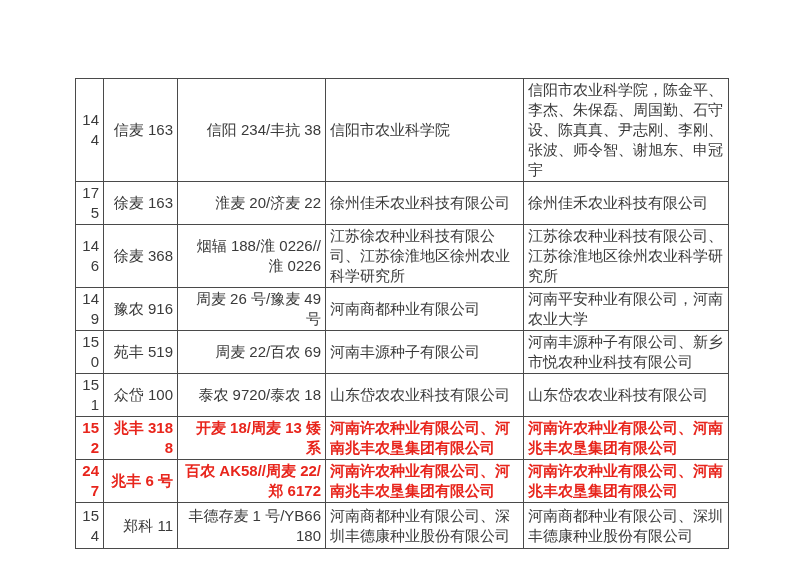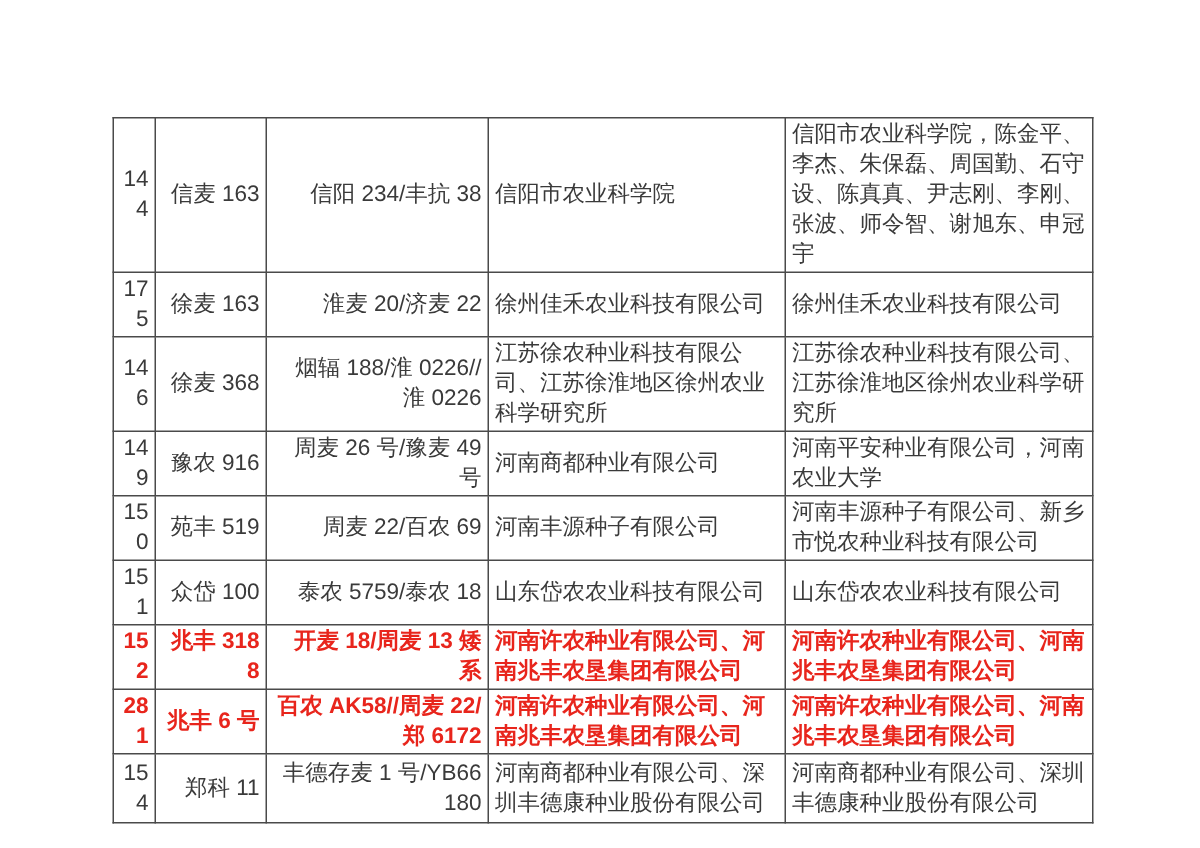--- a/index.html
+++ b/index.html
@@ -100,35 +100,35 @@
           <td class="c-no">150</td>
           <td class="c-name">苑丰 519</td>
           <td class="c-pedigree">周麦 22/百农 69</td>
           <td class="c-breeder">河南丰源种子有限公司</td>
           <td class="c-applicant">河南丰源种子有限公司、新乡市悦农种业科技有限公司</td>
         </tr>
 
         <tr style="height: 30px;">
           <td class="c-no">151</td>
           <td class="c-name">众岱 100</td>
-          <td class="c-pedigree">泰农 5759/泰农 18</td>
+          <td class="c-pedigree">泰农 9720/泰农 18</td>
           <td class="c-breeder">山东岱农农业科技有限公司</td>
           <td class="c-applicant">山东岱农农业科技有限公司</td>
         </tr>
 
         <tr class="hl" style="height: 38px;">
           <td class="c-no">152</td>
           <td class="c-name">兆丰 3188</td>
           <td class="c-pedigree">开麦 18/周麦 13 矮系</td>
           <td class="c-breeder">河南许农种业有限公司、河南兆丰农垦集团有限公司</td>
           <td class="c-applicant">河南许农种业有限公司、河南兆丰农垦集团有限公司</td>
         </tr>
 
         <tr class="hl" style="height: 38px;">
-          <td class="c-no">281</td>
+          <td class="c-no">247</td>
           <td class="c-name">兆丰 6 号</td>
           <td class="c-pedigree">百农 AK58//周麦 22/郑 6172</td>
           <td class="c-breeder">河南许农种业有限公司、河南兆丰农垦集团有限公司</td>
           <td class="c-applicant">河南许农种业有限公司、河南兆丰农垦集团有限公司</td>
         </tr>
 
         <tr style="height: 46px;">
           <td class="c-no">154</td>
           <td class="c-name">郑科 11</td>
           <td class="c-pedigree">丰德存麦 1 号/YB66180</td>

